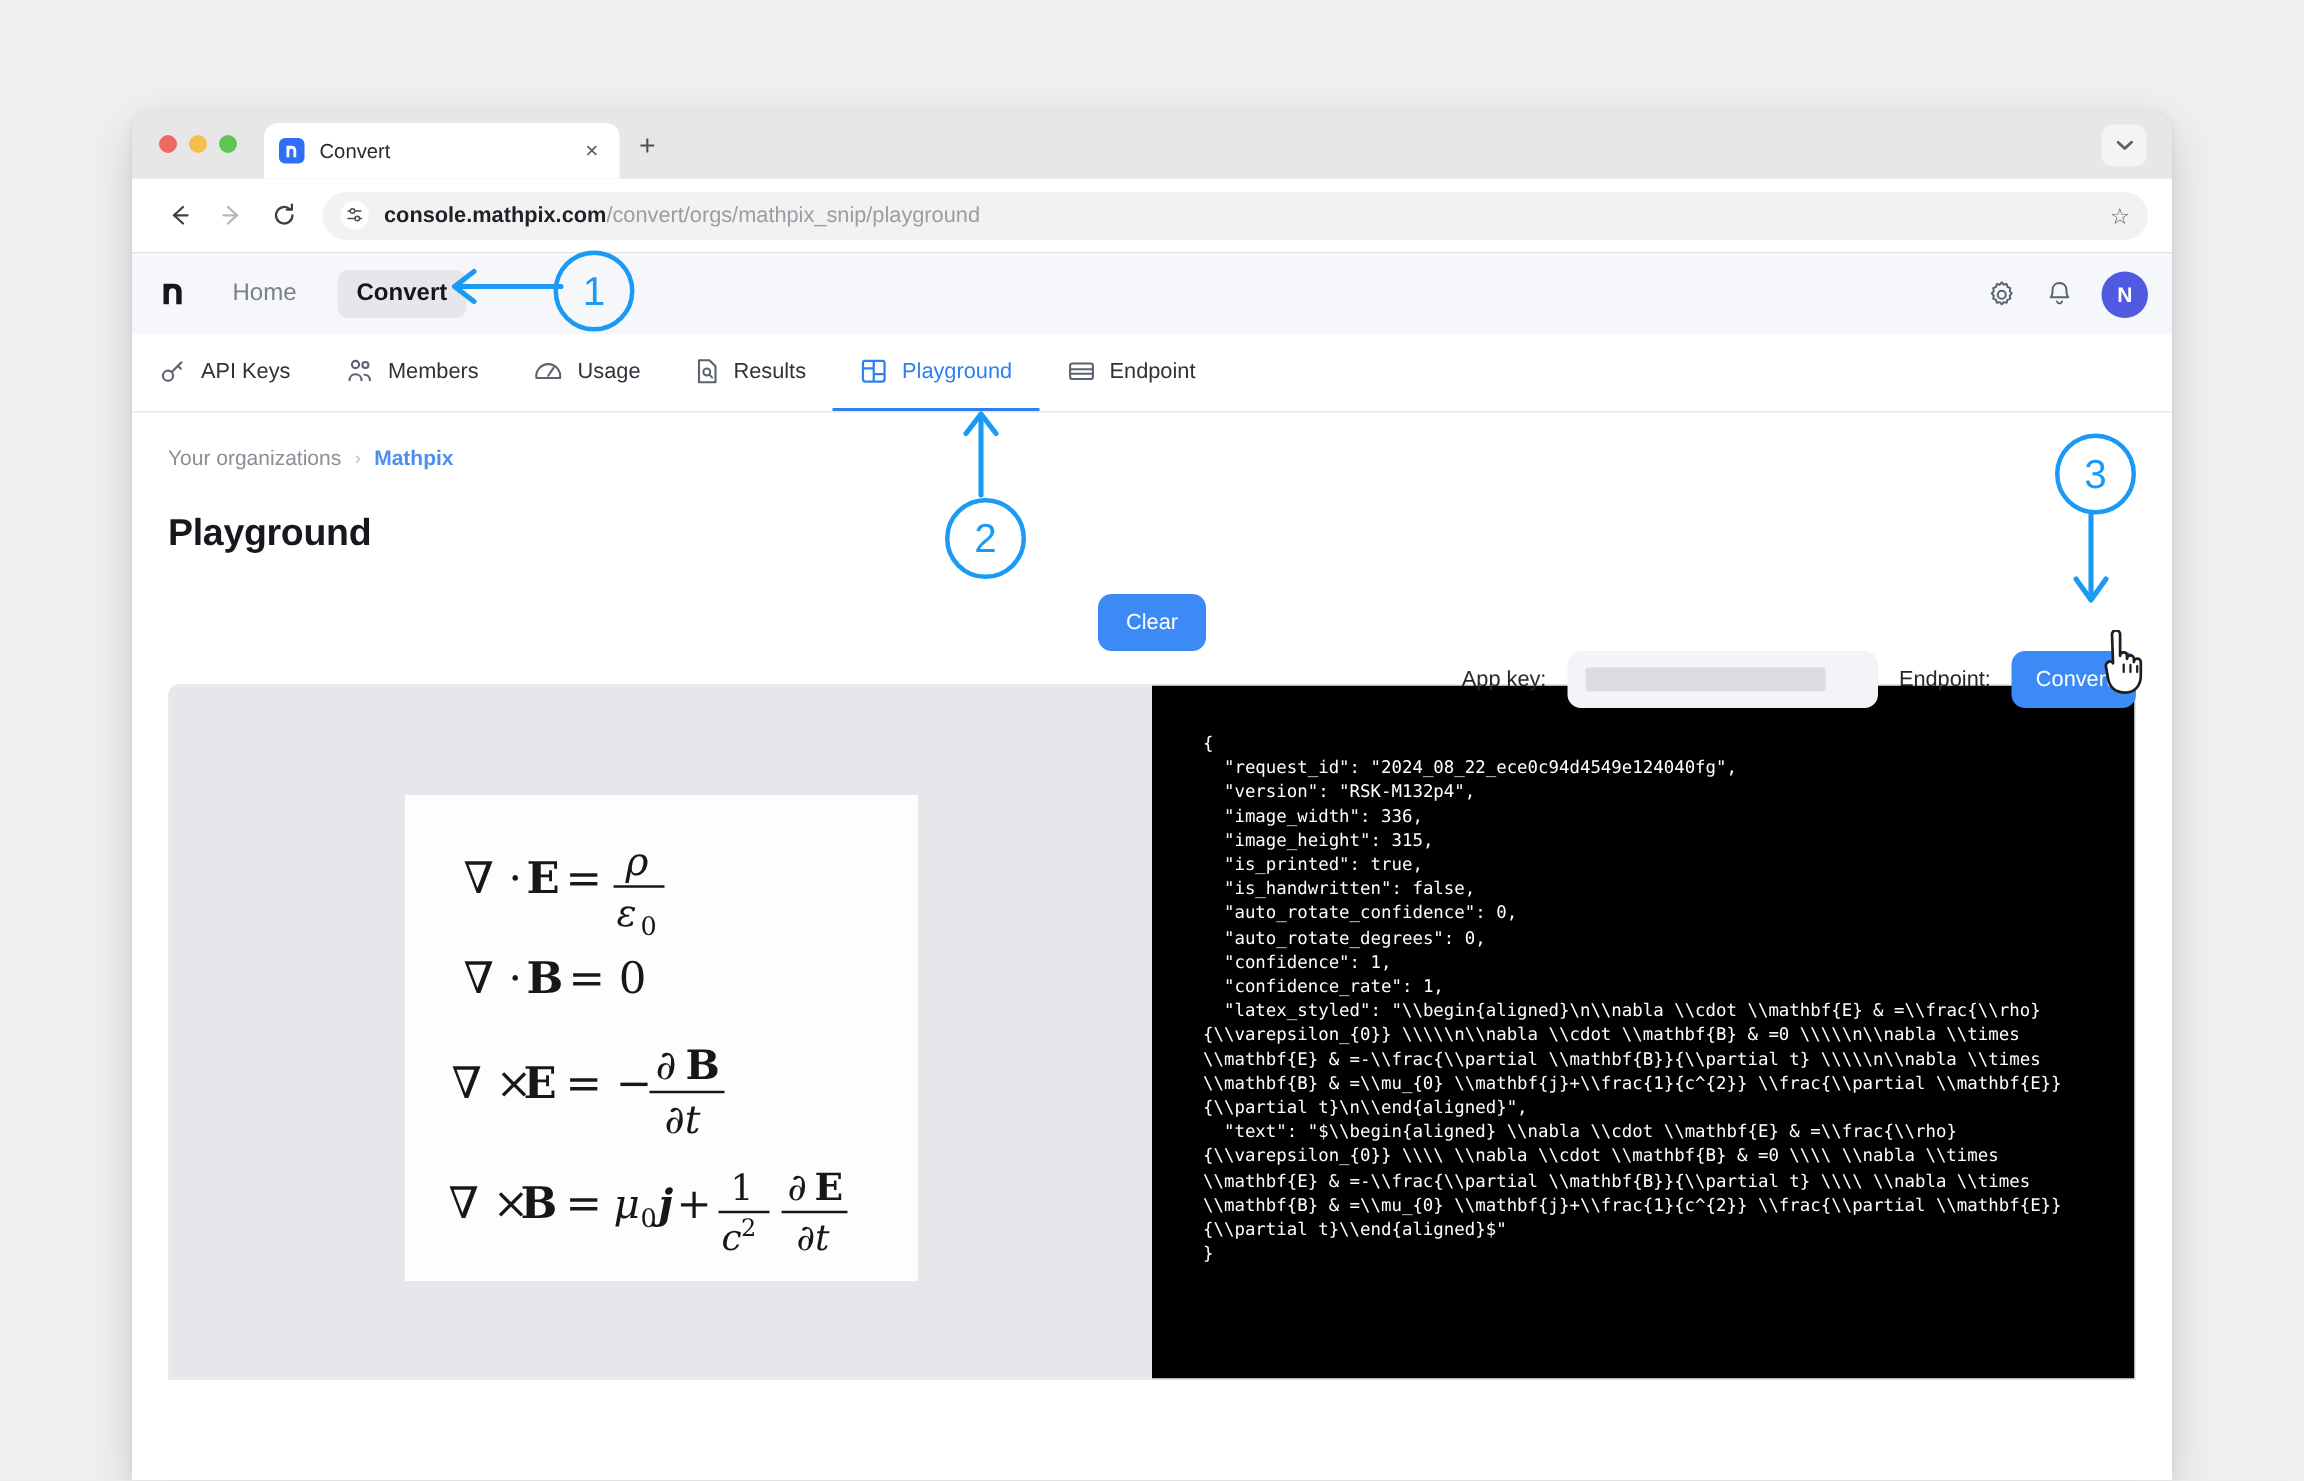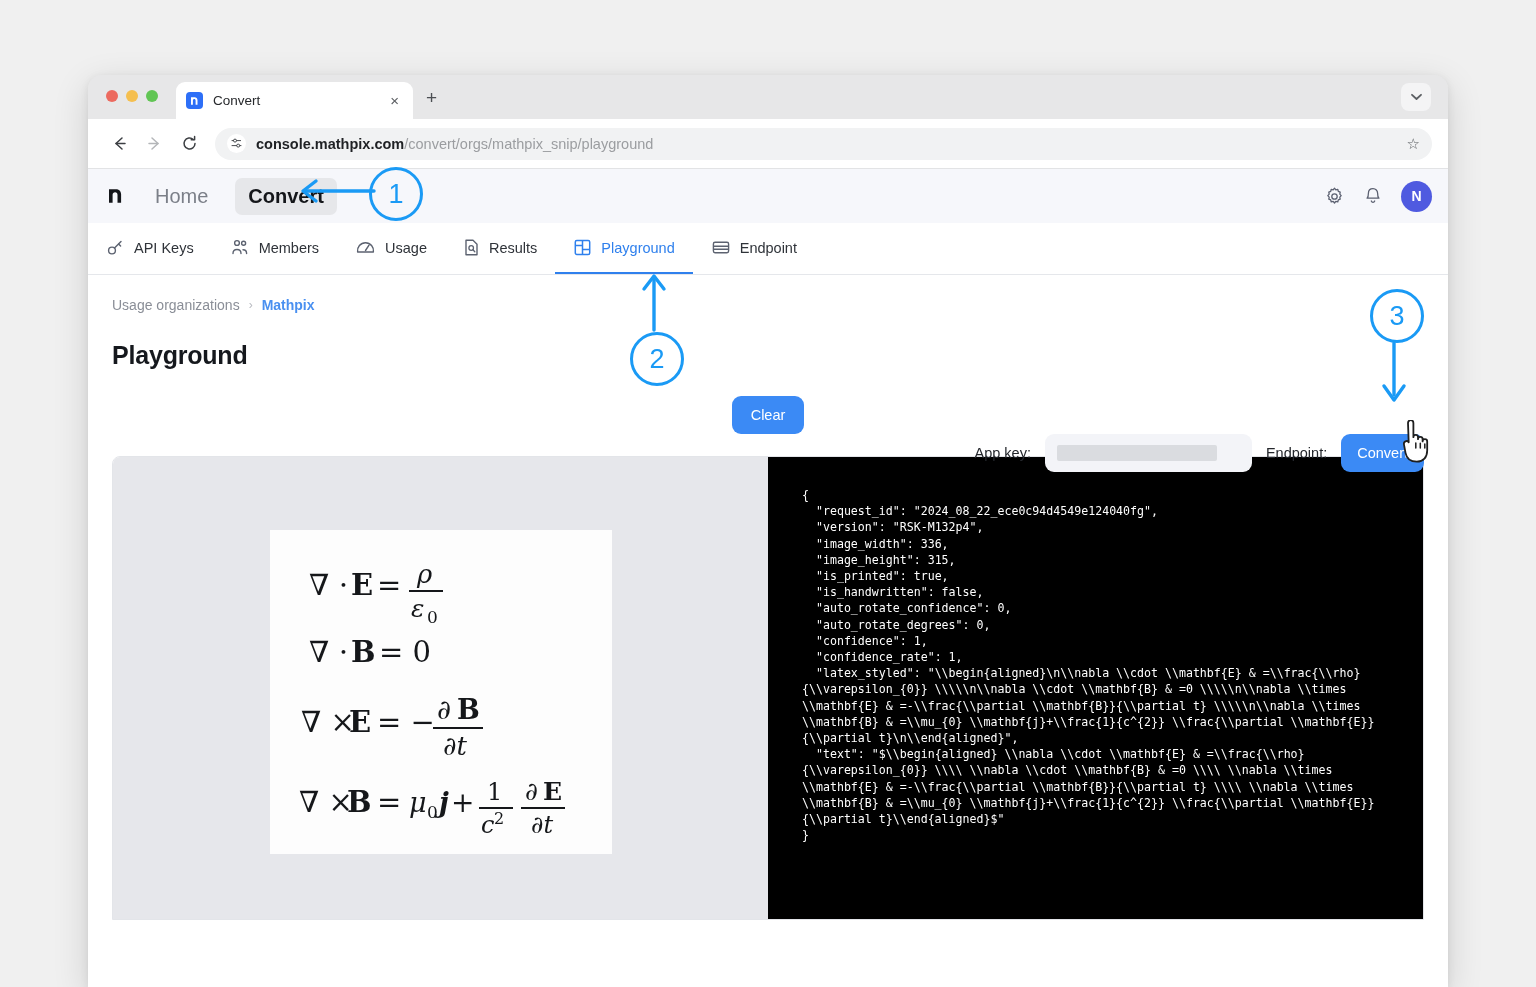--- a/index.html
+++ b/index.html
@@ -183,21 +183,21 @@
   }
   .logo {
     width: 22px; height: 22px;
     color: #14161a;
     font-size: 22px;
     font-weight: 800;
     line-height: 22px;
     font-family: "DejaVu Sans", sans-serif;
   }
   .navlink {
-    font-size: 20px;
+    font-size: 16px;
     color: #7b7f88;
     padding: 7px 13px;
     border-radius: 7px;
     margin-left: 14px;
     cursor: pointer;
     font-weight: 500;
   }
   .navlink.active {
     background: #e6e7ea;
     color: #14161a;
@@ -587,21 +587,21 @@
               <path d="M2.4 11.2h15.2" stroke="#5c6270" stroke-width="1.4"></path>
             </svg>
           </span>
           <span>Endpoint</span>
         </div>
       </div>
 
       <div class="pagebody">
 
         <div class="crumbs">
-          <span class="crumb-plain">Usage organizations</span>
+          <span class="crumb-plain">Your organizations</span>
           <span class="sep">›</span>
           <span class="crumb-link">Mathpix</span>
         </div>
 
         <div class="pagetitle">Playground</div>
 
         <div class="toolbar">
           <button class="btn-clear">Clear</button>
 
           <div class="toolbar-right">

